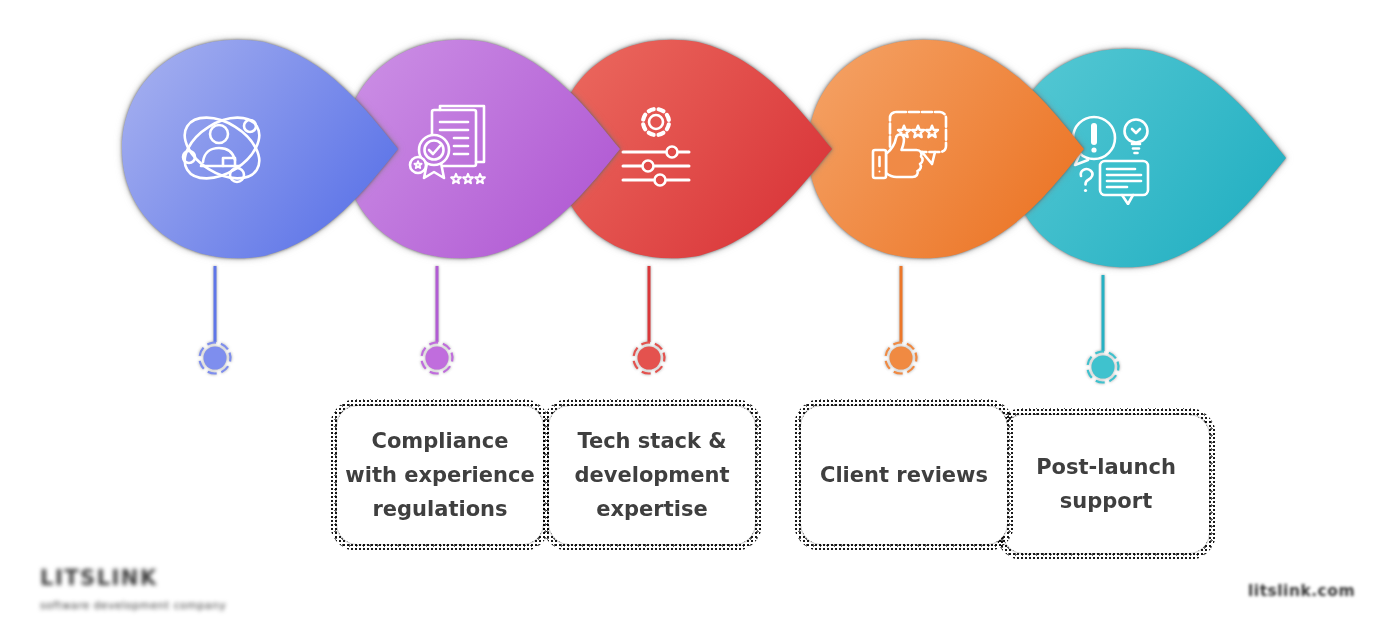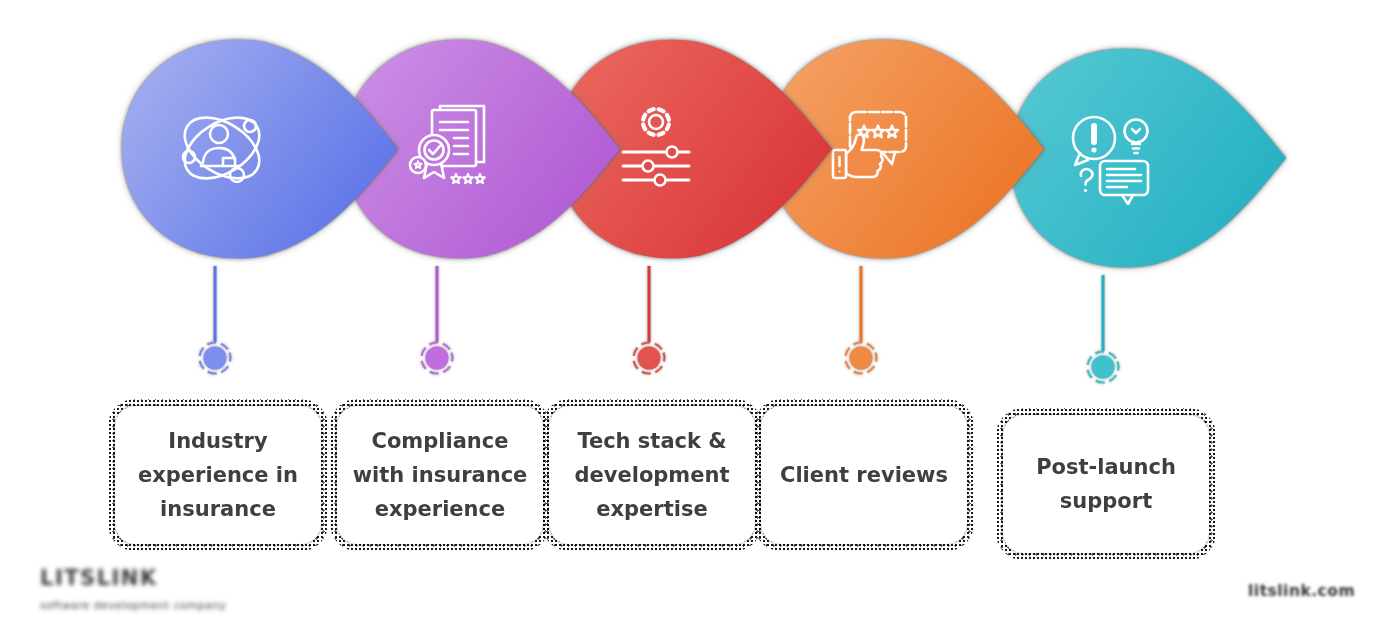--- a/index.html
+++ b/index.html
@@ -4,21 +4,21 @@
 <style>
   html,body{margin:0;padding:0;background:#fff;}
   .canvas{
     position:relative;width:1400px;height:644px;overflow:hidden;background:#ffffff;
     font-family:"DejaVu Sans","Liberation Sans",sans-serif;
   }
   .step{position:absolute;top:0;width:283px;height:644px;}
   .s0{left:118px;z-index:50;}
   .s1{left:340px;z-index:40;}
   .s2{left:552px;z-index:30;}
-  .s3{left:764px;z-index:20;}
+  .s3{left:804px;z-index:20;}
   .s4{left:1006px;z-index:10;margin-top:9px;}
   .leaf{
     position:absolute;left:0;top:30px;width:280px;height:238px;
     filter:drop-shadow(0 0 1.5px rgba(90,90,90,.85)) drop-shadow(0 0 3px rgba(130,130,130,.55));
   }
   .icon{position:absolute;left:56px;top:100px;width:96px;height:96px;z-index:5;}
   .stem{
     position:absolute;left:79px;top:266px;width:36px;height:112px;
     filter:drop-shadow(0 0 1.5px rgba(120,120,120,.7));
   }
@@ -75,23 +75,20 @@
         <path d="M29 62 c1 -10 8 -14 16 -14 c8 0 14 4 16 12"></path>
         <path d="M27 66 h38"></path>
         <path d="M49 66 v-8 h12 v8"></path>
       </g>
     </svg>
     <svg class="stem" viewBox="0 0 36 112">
       <line x1="18" y1="0" x2="18" y2="76" stroke-width="3" stroke="#5f76e8"></line>
       <circle cx="18" cy="92" r="15.5" fill="none" stroke-width="2.2" stroke-dasharray="9 5" transform="rotate(-20 18 92)" stroke="#7e8eee"></circle>
       <circle cx="18" cy="92" r="11.5" fill="#7e8eee"></circle>
     </svg>
-    <div class="card">
-      <span>Industry experience in insurance</span>
-    </div>
   </div>
 
   <div class="step s1">
     <svg class="leaf" viewBox="0 0 280 238">
       <defs>
           <linearGradient id="lg1" x1="0" y1="0" x2="1" y2="0.6">
         <stop offset="0" stop-color="#cd92e6"></stop>
         <stop offset="1" stop-color="#b25cd4"></stop>
       </linearGradient>
         </defs>
@@ -116,21 +113,21 @@
         <path transform="translate(72 79) scale(.85)" stroke-width="2.4" d="M0 -6 L1.5 -2.1 L5.7 -1.9 L2.5 0.8 L3.5 4.9 L0 2.6 L-3.5 4.9 L-2.5 0.8 L-5.7 -1.9 L-1.5 -2.1 Z"></path>
         <path transform="translate(84 79) scale(.85)" stroke-width="2.4" d="M0 -6 L1.5 -2.1 L5.7 -1.9 L2.5 0.8 L3.5 4.9 L0 2.6 L-3.5 4.9 L-2.5 0.8 L-5.7 -1.9 L-1.5 -2.1 Z"></path>
       </g>
     </svg>
     <svg class="stem" viewBox="0 0 36 112">
       <line x1="18" y1="0" x2="18" y2="76" stroke-width="3" stroke="#b25cd4"></line>
       <circle cx="18" cy="92" r="15.5" fill="none" stroke-width="2.2" stroke-dasharray="9 5" transform="rotate(-20 18 92)" stroke="#c06ddd"></circle>
       <circle cx="18" cy="92" r="11.5" fill="#c06ddd"></circle>
     </svg>
     <div class="card">
-      <span>Compliance with insurance experience</span>
+      <span>Compliance with experience regulations</span>
     </div>
   </div>
 
   <div class="step s2">
     <svg class="leaf" viewBox="0 0 280 238">
       <defs>
           <linearGradient id="lg2" x1="0" y1="0" x2="1" y2="0.6">
         <stop offset="0" stop-color="#ec6b60"></stop>
         <stop offset="1" stop-color="#da383b"></stop>
       </linearGradient>

